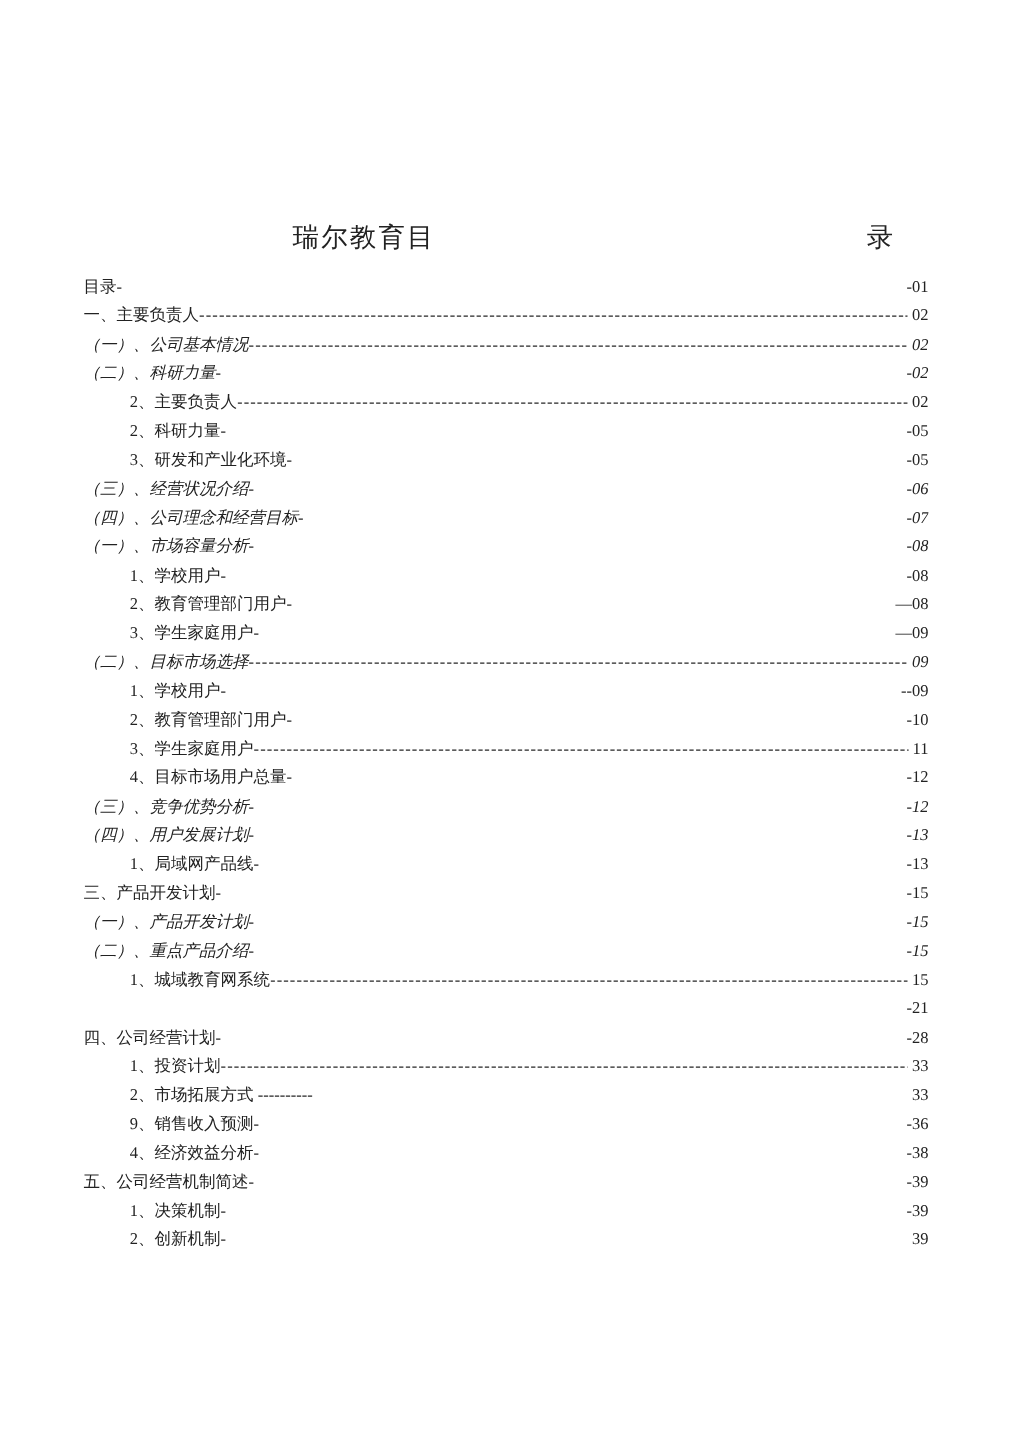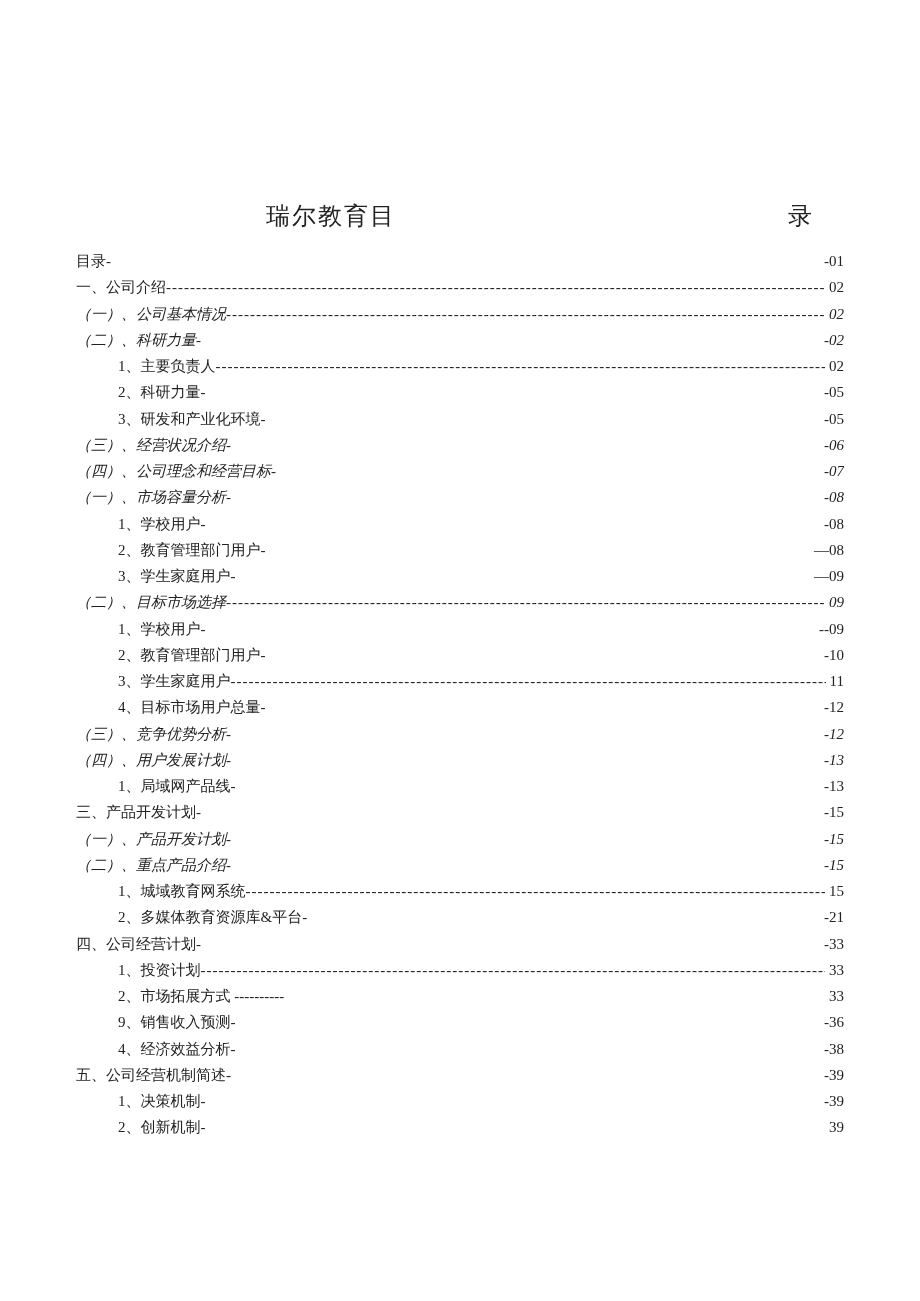--- a/index.html
+++ b/index.html
@@ -48,36 +48,36 @@
   <span>录</span>
 </div>
 
 <div id="toc">
     <div class="toc-line indent-0">
       <span class="label">目录-</span>
       <span class="leader"></span>
       <span class="page">-01</span>
     </div>
     <div class="toc-line indent-0">
-      <span class="label">一、公司介绍</span>
+      <span class="label">一、主要负责人</span>
       <span class="leader dashes"></span>
       <span class="page">02</span>
     </div>
     <div class="toc-line indent-1">
       <span class="label">（一）、公司基本情况</span>
       <span class="leader dashes"></span>
       <span class="page">02</span>
     </div>
     <div class="toc-line indent-1">
       <span class="label">（二）、科研力量-</span>
       <span class="leader"></span>
       <span class="page">-02</span>
     </div>
     <div class="toc-line indent-2">
-      <span class="label">1、主要负责人</span>
+      <span class="label">2、主要负责人</span>
       <span class="leader dashes"></span>
       <span class="page">02</span>
     </div>
     <div class="toc-line indent-2">
       <span class="label">2、科研力量-</span>
       <span class="leader"></span>
       <span class="page">-05</span>
     </div>
     <div class="toc-line indent-2">
       <span class="label">3、研发和产业化环境-</span>
@@ -168,28 +168,27 @@
       <span class="label">（二）、重点产品介绍-</span>
       <span class="leader"></span>
       <span class="page">-15</span>
     </div>
     <div class="toc-line indent-2">
       <span class="label">1、城域教育网系统</span>
       <span class="leader dashes"></span>
       <span class="page">15</span>
     </div>
     <div class="toc-line indent-2">
-      <span class="label">2、多媒体教育资源库&amp;平台-</span>
       <span class="leader"></span>
       <span class="page">-21</span>
     </div>
     <div class="toc-line indent-0">
       <span class="label">四、公司经营计划-</span>
       <span class="leader"></span>
-      <span class="page">-33</span>
+      <span class="page">-28</span>
     </div>
     <div class="toc-line indent-2">
       <span class="label">1、投资计划</span>
       <span class="leader dashes"></span>
       <span class="page">33</span>
     </div>
     <div class="toc-line indent-2">
       <span class="label">2、市场拓展方式 ----------</span>
       <span class="leader"></span>
       <span class="page">33</span>

